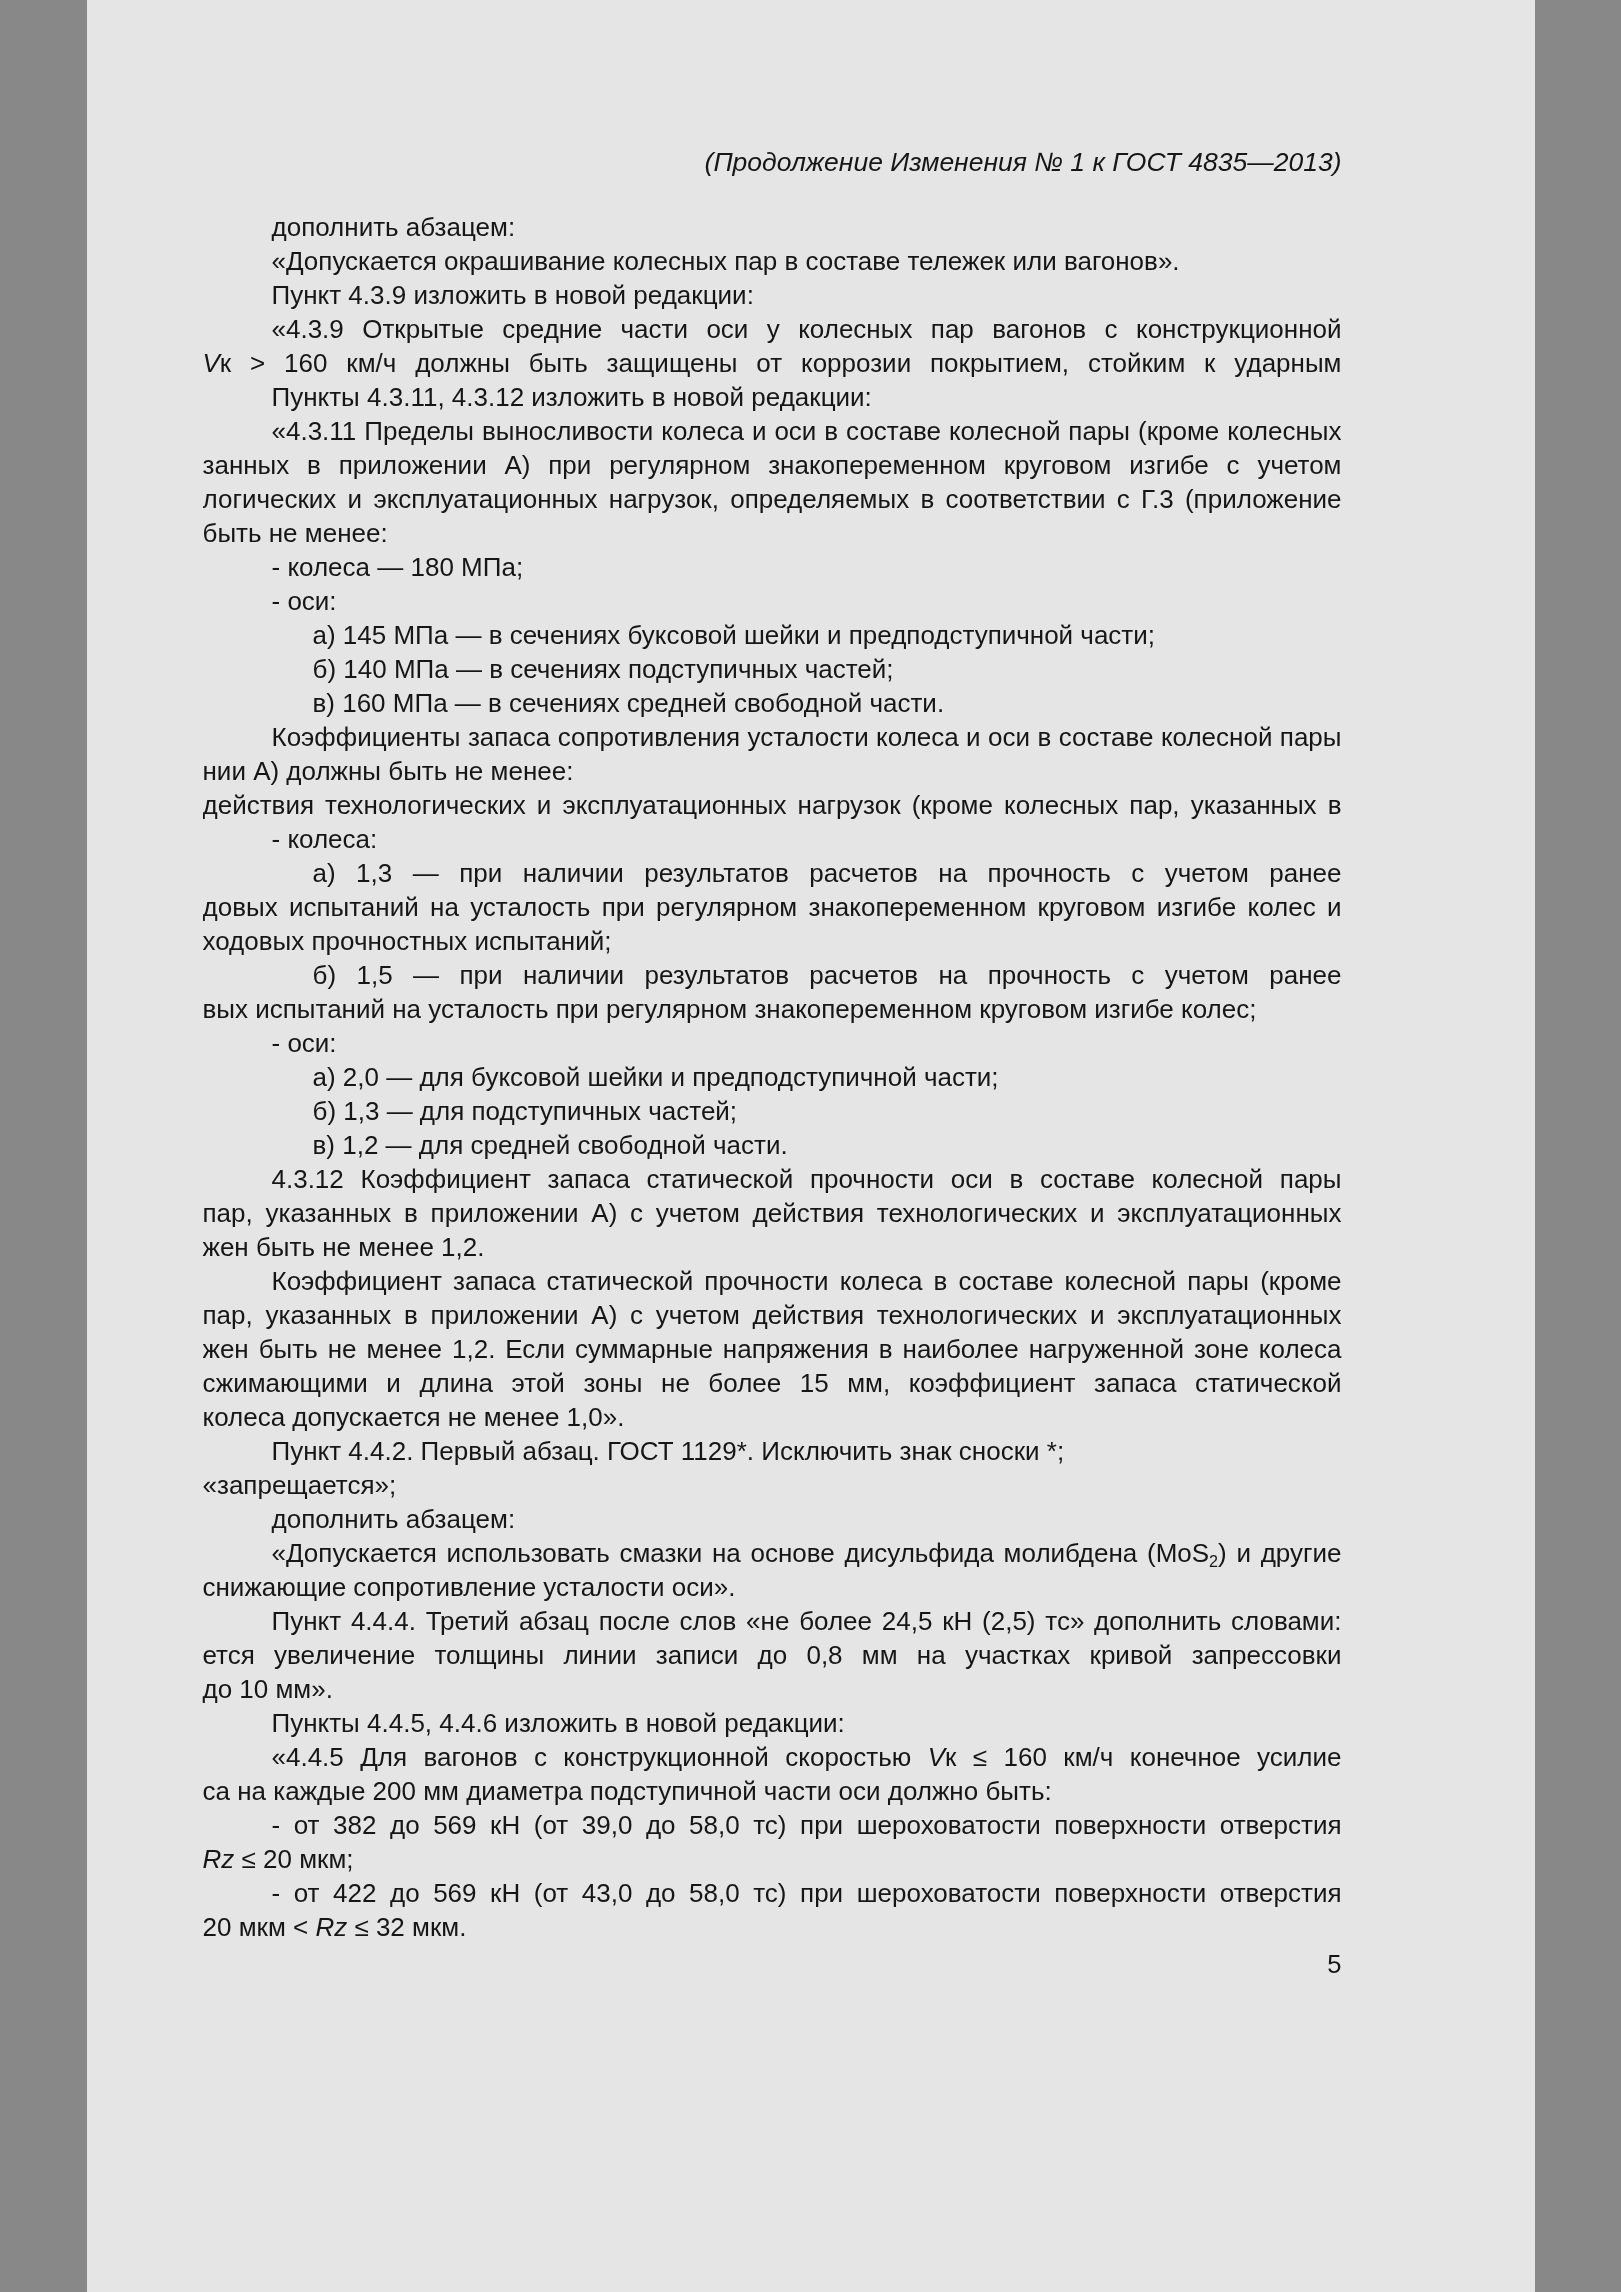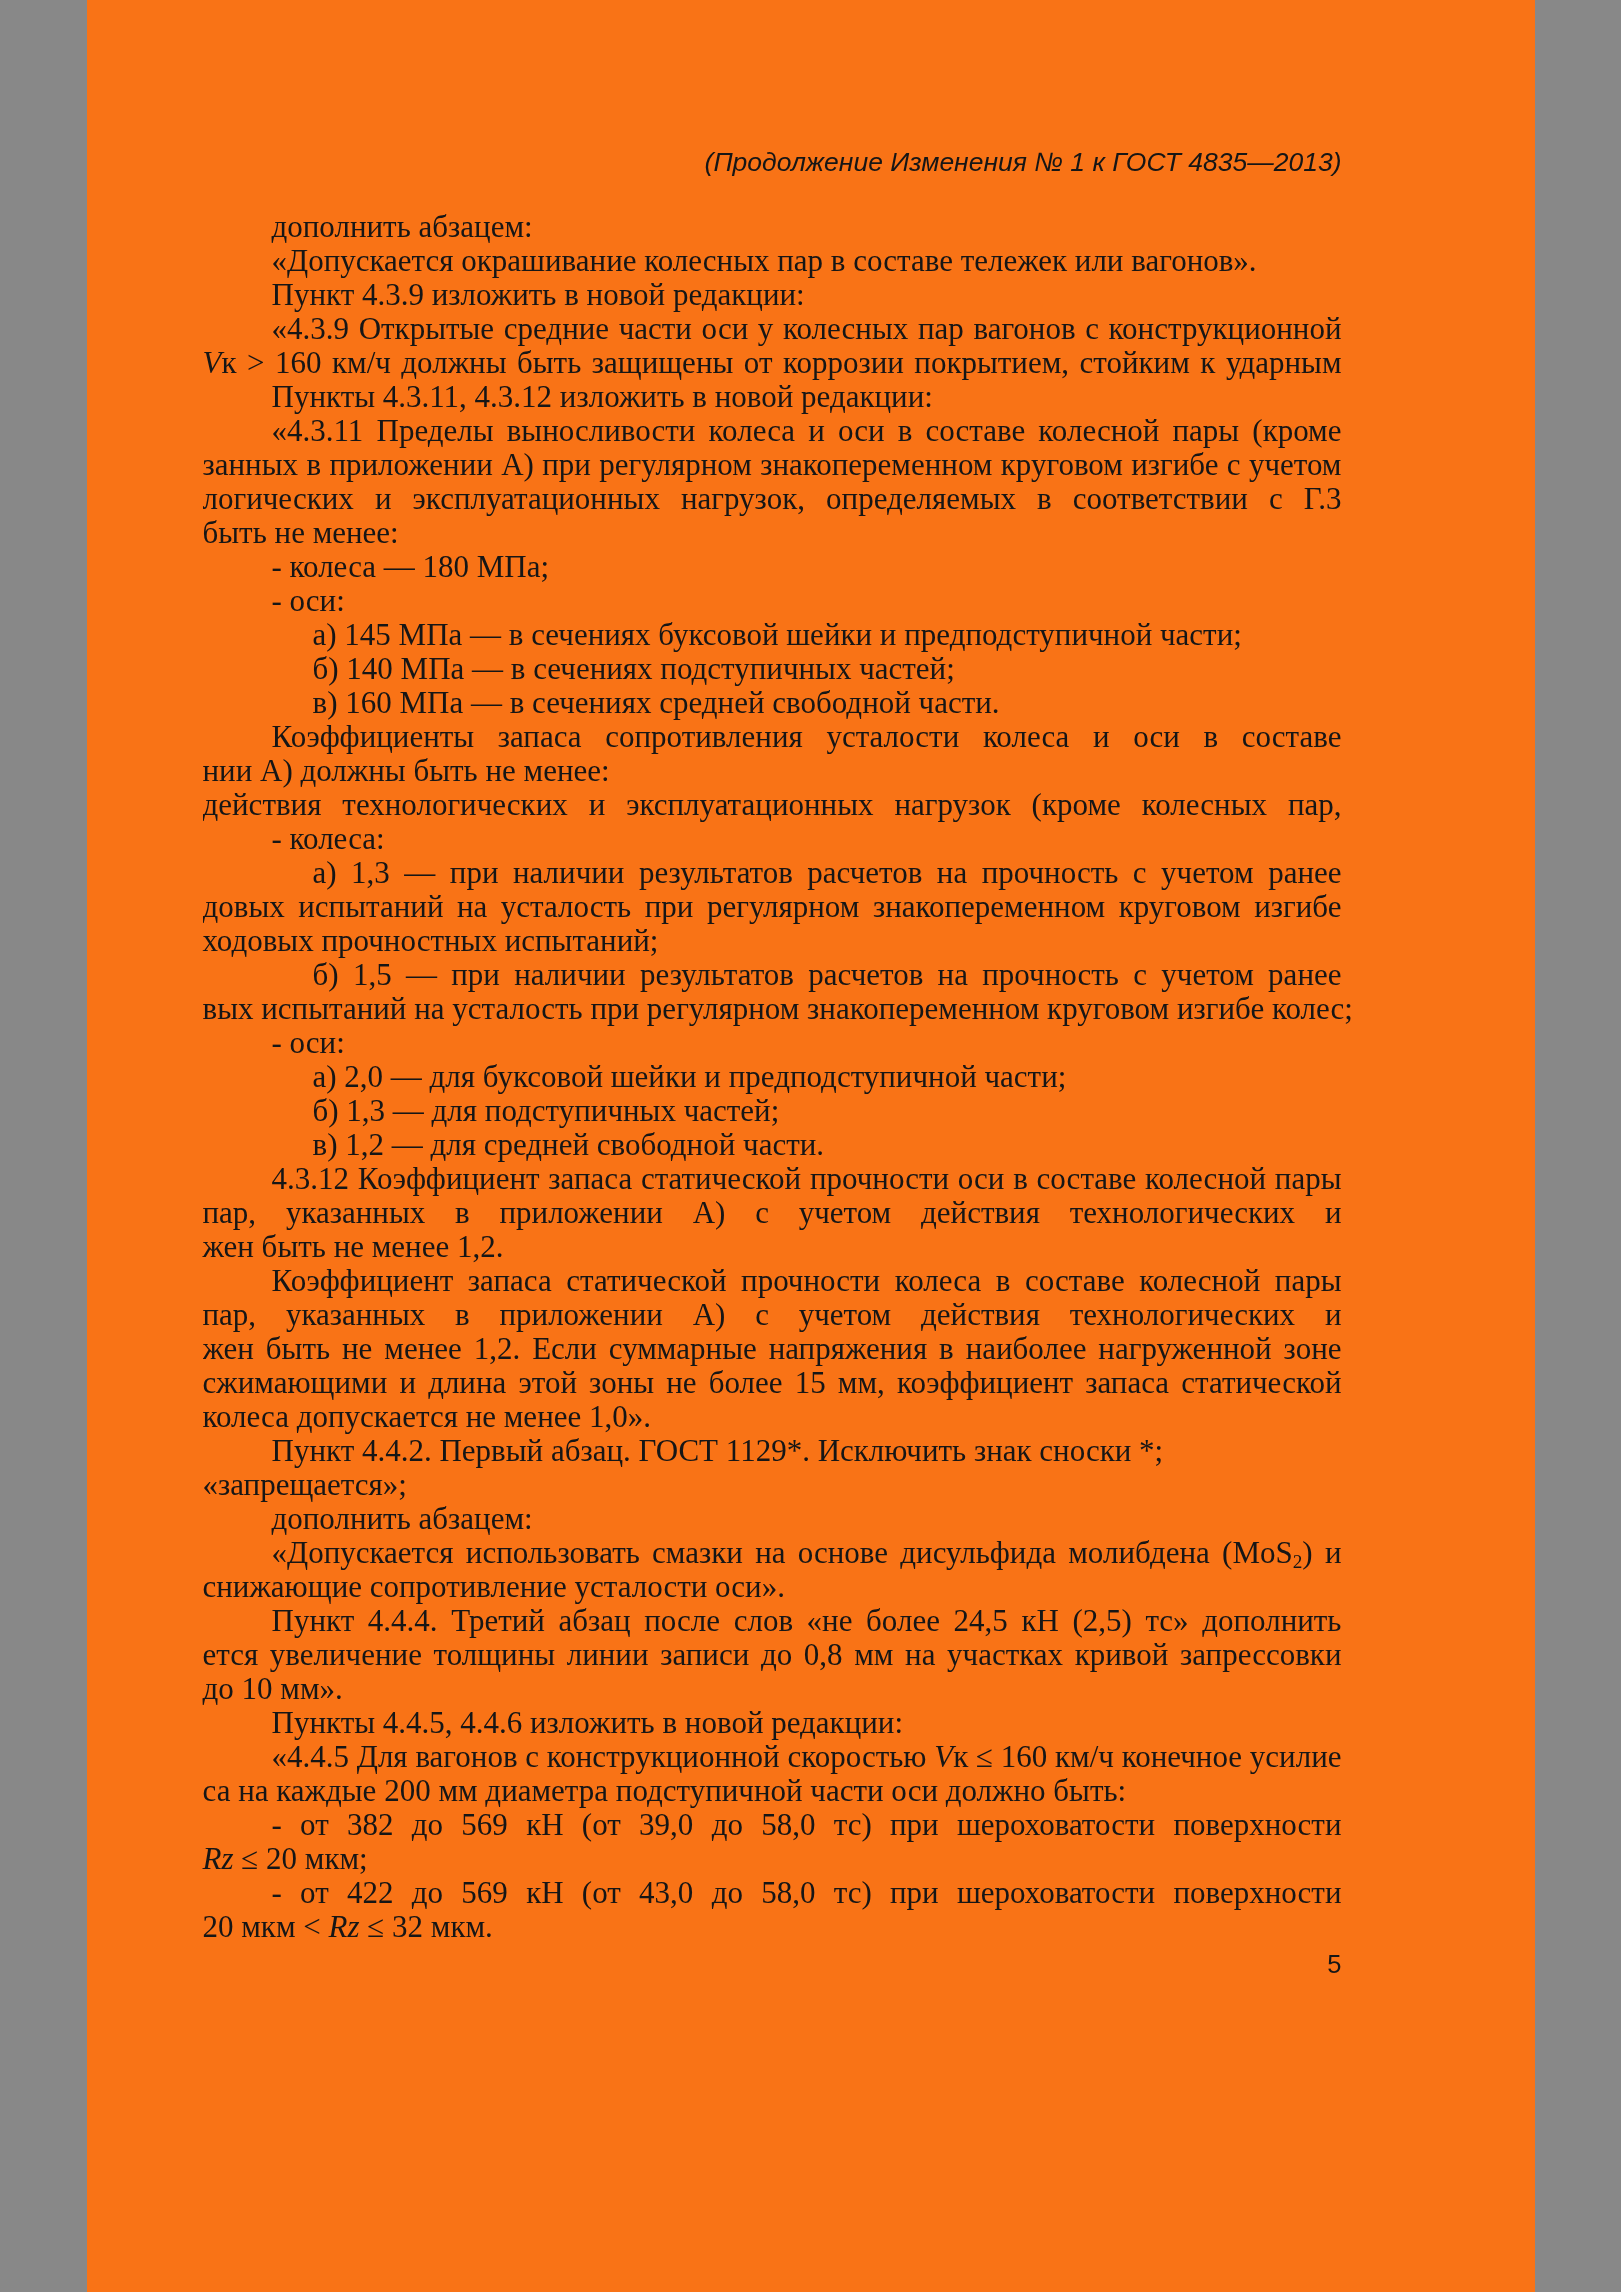--- a/index.html
+++ b/index.html
@@ -1,44 +1,43 @@
 <!DOCTYPE html>
 <html><head>
 <meta charset="utf-8">
 <style>
   html, body { margin: 0; padding: 0; background: #888; }
   .page {
     width: 1448px;
     height: 2293px;
-    background: #f97316;
+    background: #e5e5e5;
     font-family: "Liberation Sans", sans-serif;
     color: #161616;
     position: relative;
     box-sizing: border-box;
     overflow: hidden;
     margin: 0 auto;
   }
   .header-note {
     margin: 145px 193px 0 116px;
     text-align: right;
     font-style: italic;
     font-size: 26.5px;
     line-height: 34px;
     height: 34px;
   }
   .doc {
     margin: 31px 193px 0 116px;
   }
   .ln {
-    font-size: 31px;
+    font-size: 26px;
     line-height: 34px;
     height: 34px;
     text-align: justify;
     white-space: nowrap;
-    font-family: Liberation Serif, serif;
   }
   .ln.fill {
     white-space: normal;
     text-align-last: justify;
     overflow: hidden;
   }
   .ln.ind1 { padding-left: 69px; }
   .ln.ind2 { padding-left: 110px; }
   .ln i { font-style: italic; }
   .ln sub {

